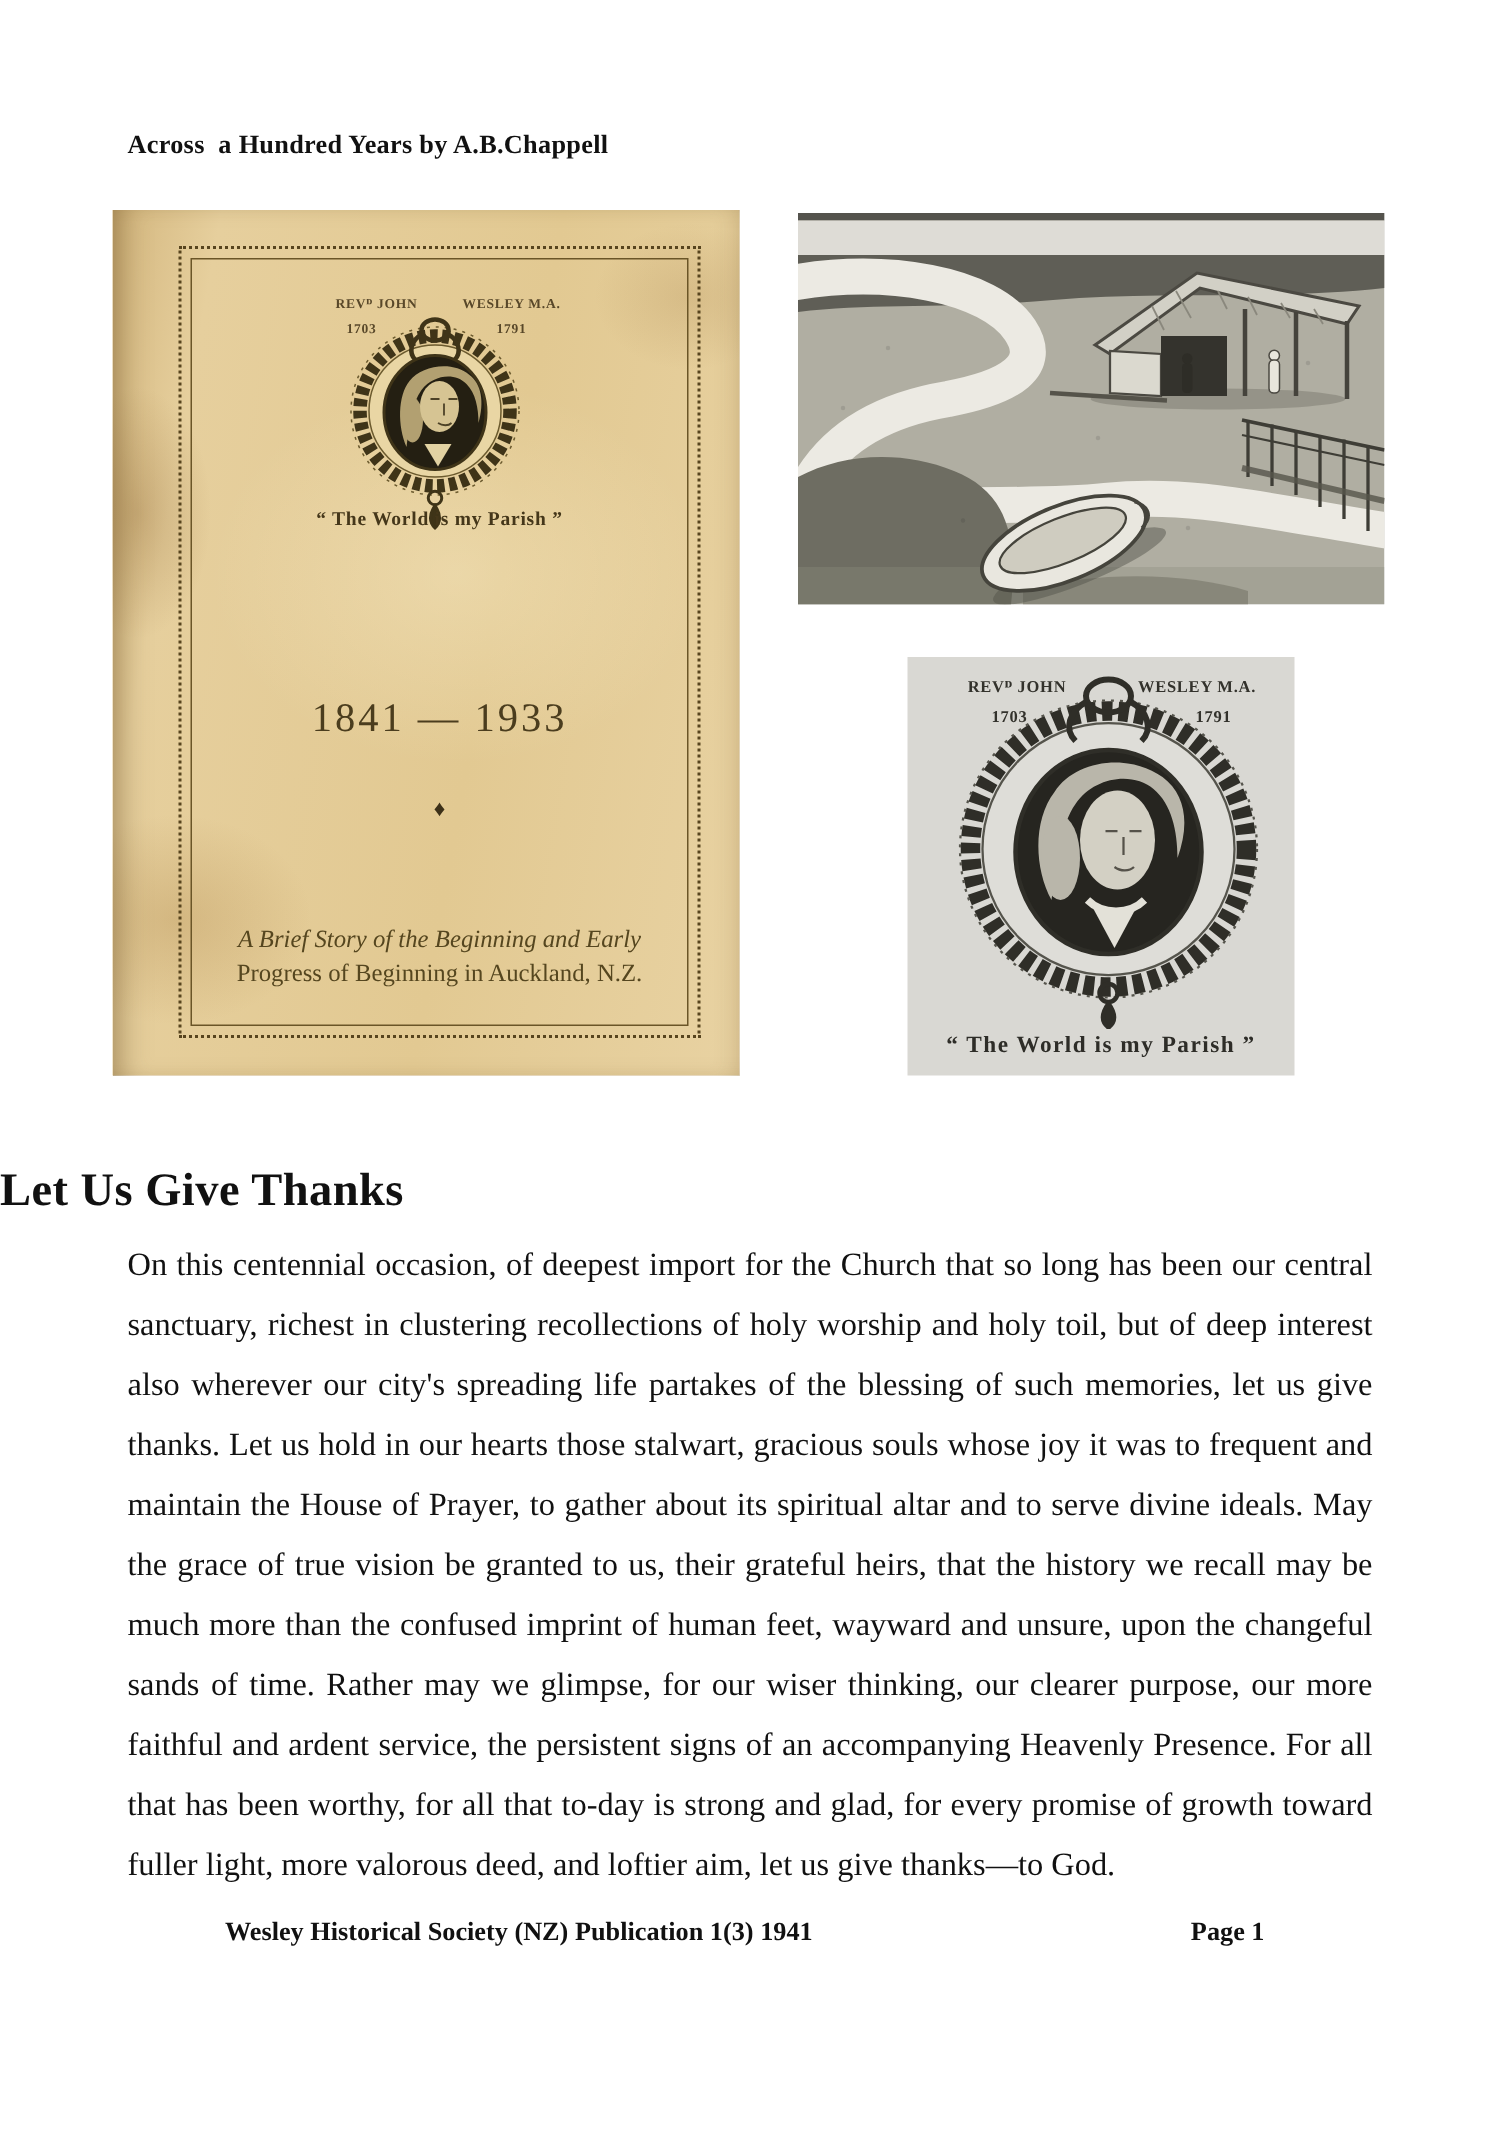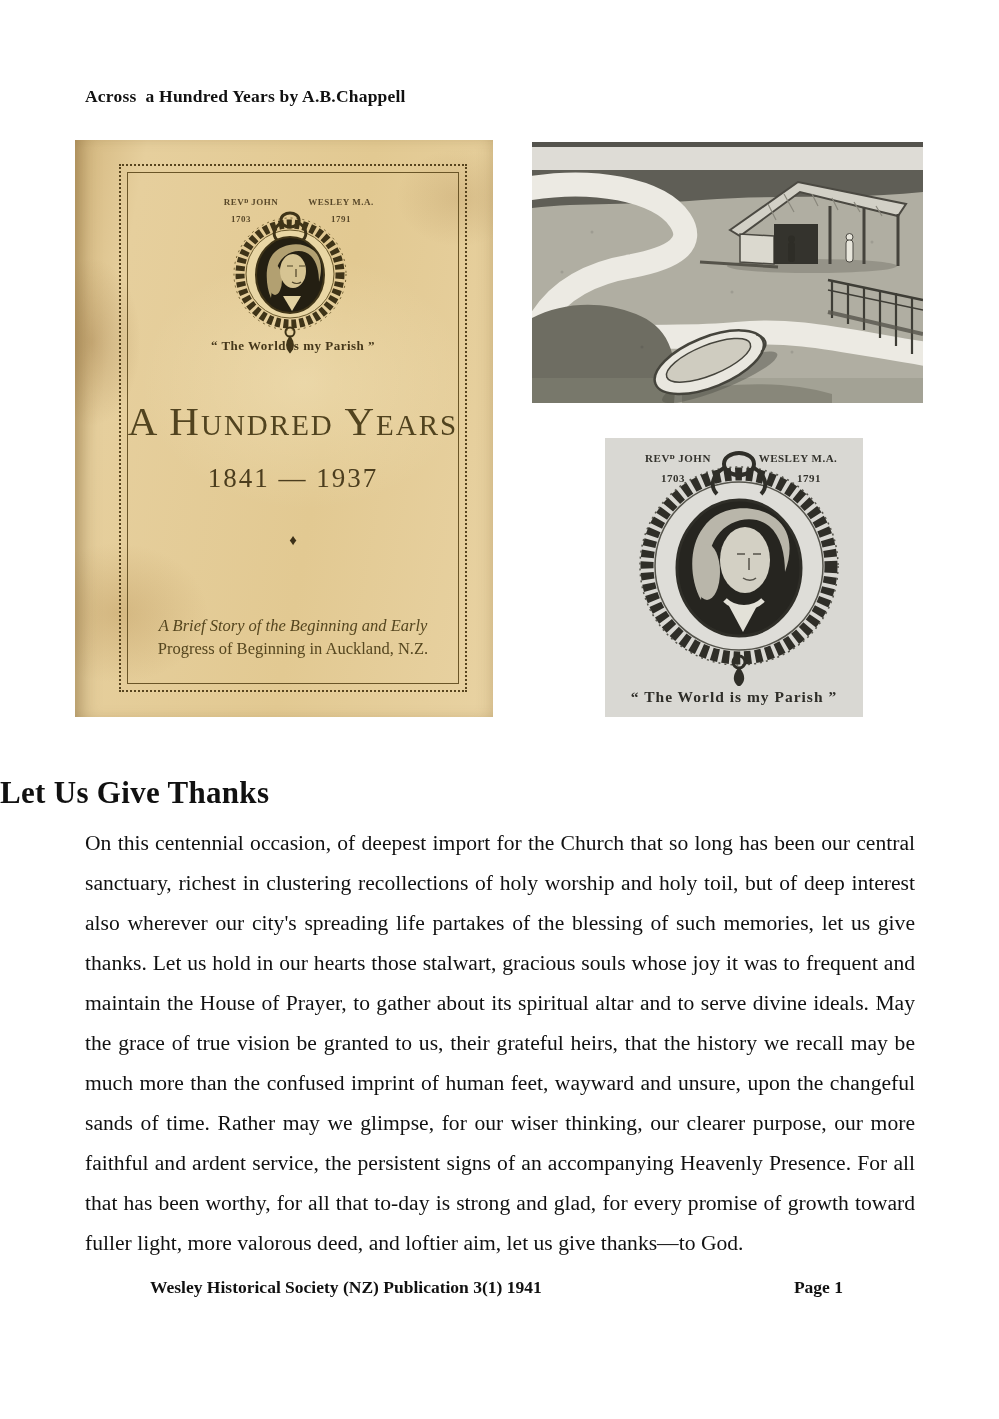--- a/index.html
+++ b/index.html
@@ -82,22 +82,21 @@
         <ellipse cx="75" cy="10" rx="9" ry="7"></ellipse>
         <path d="M66,13 C59,17 57,25 62,30 M84,13 C91,17 93,25 88,30"></path>
       </g>
       <g stroke="#3f3418" fill="none" stroke-width="2">
         <circle cx="75" cy="122" r="4.5"></circle>
         <path d="M75,127 C79,133 79,138 75,142 C71,138 71,133 75,127 Z" fill="#3f3418"></path>
       </g>
     </svg>
 
     <div class="cover-text cover-motto">“ The World is my Parish ”</div>
-    <div class="cover-text cover-title2">A Hundred Years</div>
-    <div class="cover-text cover-years">1841 — 1937</div>
+    <div class="cover-text cover-years">1841 — 1933</div>
     <div class="cover-text cover-ornament">♦</div>
     <div class="cover-text cover-sub1">A Brief Story of the Beginning and Early</div>
     <div class="cover-text cover-sub2">Progress of Beginning in Auckland, N.Z.</div>
   </div>
 
   <div class="landscape">
     <svg width="391" height="261" viewBox="0 0 391 261">
       <rect width="391" height="261" fill="#b0aea2"></rect>
       <rect width="391" height="5" fill="#54534d"></rect>
       <rect y="5" width="391" height="23" fill="#dedcd6"></rect>
@@ -172,16 +171,16 @@
     <span class="medallion-label" style="right:16px;top:14px;width:98px;text-align:center;">WESLEY M.A.</span>
     <span class="medallion-label" style="left:46px;top:34px;width:44px;text-align:center;">1703</span>
     <span class="medallion-label" style="right:32px;top:34px;width:44px;text-align:center;">1791</span>
 
     <div class="portrait-caption">“ The World is my Parish ”</div>
   </div>
 
   <div class="section-title">Let Us Give Thanks</div>
   <div class="body-par">On this centennial occasion, of deepest import for the Church that so long has been our central sanctuary, richest in clustering recollections of holy worship and holy toil, but of deep interest also wherever our city's spreading life partakes of the blessing of such memories, let us give thanks. Let us hold in our hearts those stalwart, gracious souls whose joy it was to frequent and maintain the House of Prayer, to gather about its spiritual altar and to serve divine ideals. May the grace of true vision be granted to us, their grateful heirs, that the history we recall may be much more than the confused imprint of human feet, wayward and unsure, upon the changeful sands of time. Rather may we glimpse, for our wiser thinking, our clearer purpose, our more faithful and ardent service, the persistent signs of an accompanying Heavenly Presence. For all that has been worthy, for all that to-day is strong and glad, for every promise of growth toward fuller light, more valorous deed, and loftier aim, let us give thanks—to God.</div>
 
-  <div class="footer-left">Wesley Historical Society (NZ) Publication 3(1) 1941</div>
+  <div class="footer-left">Wesley Historical Society (NZ) Publication 1(3) 1941</div>
   <div class="footer-right">Page 1</div>
 
 </div>
 
 </body></html>

